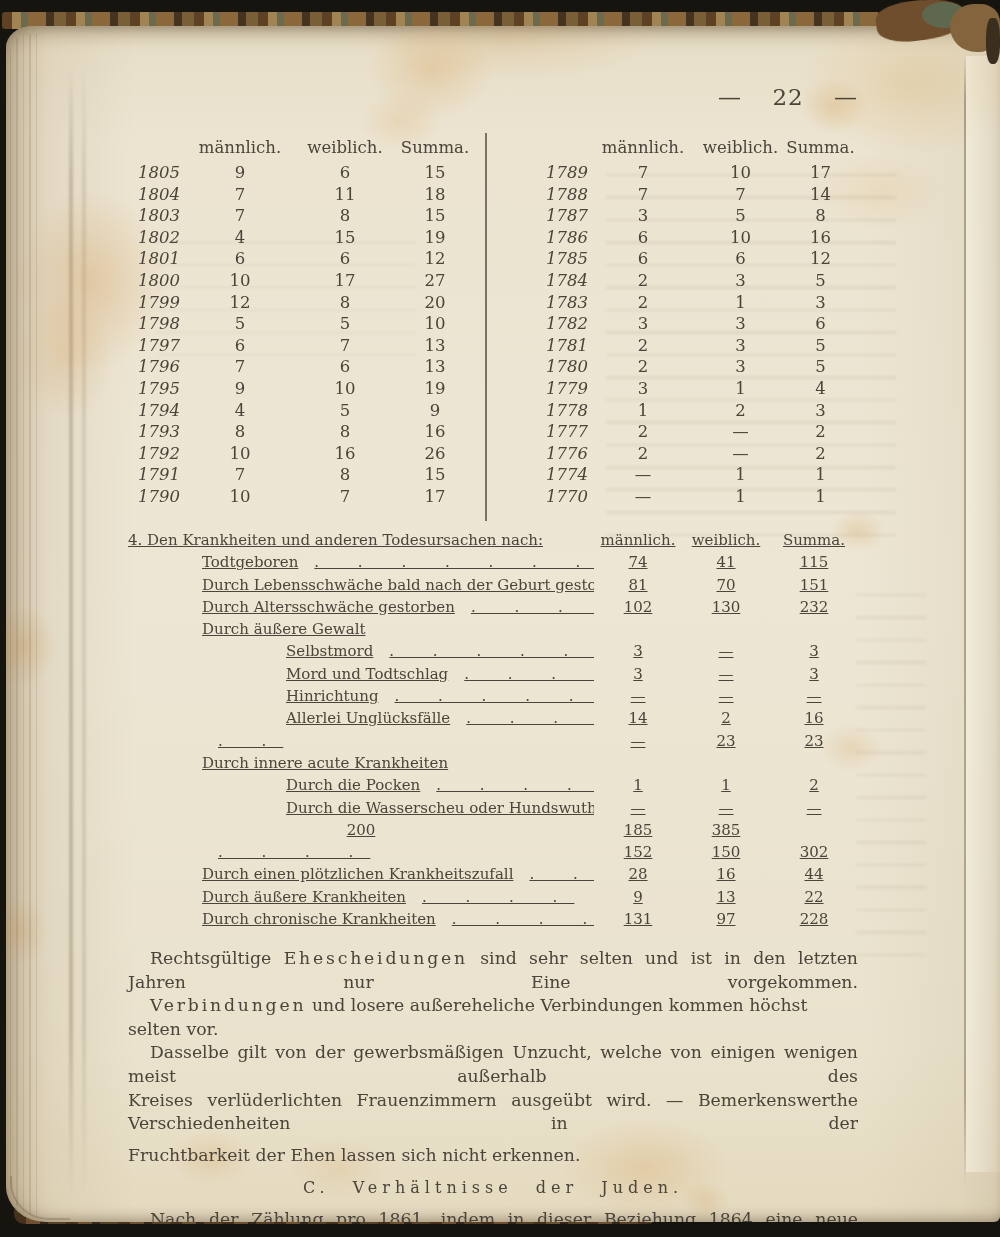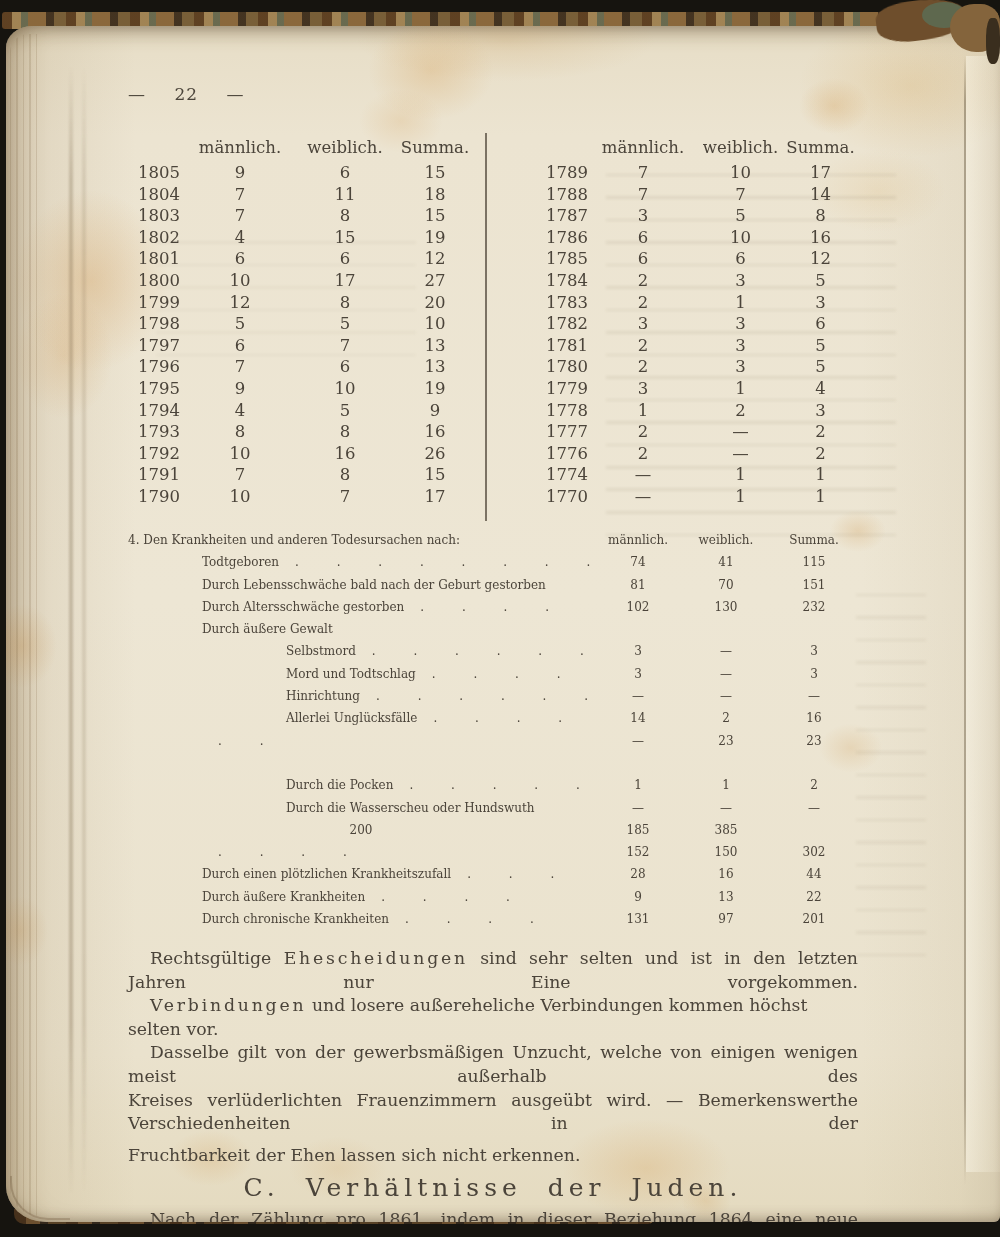--- a/index.html
+++ b/index.html
@@ -72,50 +72,50 @@
     background:linear-gradient(90deg, rgba(255,252,240,.45), rgba(240,232,210,.15));}
   .corner2{position:absolute;left:4px;top:1150px;width:58px;height:42px;
     border-left:2px solid rgba(130,110,80,.45);border-bottom:2px solid rgba(130,110,80,.4);
     border-bottom-left-radius:38px;}
   .ghost{position:absolute;pointer-events:none;opacity:.10;filter:blur(1.4px);
     background:repeating-linear-gradient(0deg, rgba(100,85,55,.9) 0 2.5px, transparent 2.5px 22.5px);}
   .ghost1{left:600px;top:140px;width:290px;height:370px;}
   .ghost2{left:850px;top:560px;width:70px;height:370px;opacity:.09;}
   .ghost3{left:150px;top:210px;width:260px;height:120px;opacity:.05;}
   
-  .pageno{position:absolute;left:122px;top:58px;width:730px;text-align:left;
-    font-size:17px;word-spacing:22px;letter-spacing:1px;}
+  .pageno{position:absolute;left:122px;top:58px;width:730px;text-align:right;
+    font-size:23px;word-spacing:22px;letter-spacing:1px;}
   .yearblock{position:absolute;left:122px;top:110px;width:730px;font-size:16.5px;}
   .ytable{position:absolute;top:0;}
   .ytable.left{left:0;width:352px;}
   .ytable.right{left:368px;width:362px;}
   .divider{position:absolute;left:357px;top:-3px;height:388px;width:1.5px;background:rgba(75,66,52,.7);}
   .yhead,.yrow{display:grid;}
   .ytable.left .yhead,.ytable.left .yrow{grid-template-columns:52px 120px 90px 90px;}
   .ytable.right .yhead,.ytable.right .yrow{grid-template-columns:92px 110px 85px 75px;}
   .yhead{height:26px;line-height:24px;}
   .yrow{height:21.6px;line-height:21.6px;}
   .ycell{text-align:center;}
-  .ycell.year{text-align:right;}
+  .ycell.year{text-align:right;font-style:italic;}
   .yhead .ycell{text-align:center;}
-  .causes{position:absolute;left:122px;top:503px;width:730px;font-size:12px;}
+  .causes{position:absolute;left:122px;top:503px;width:730px;font-size:15px;text-decoration:underline;}
   .crow{display:grid;grid-template-columns:1fr 88px 88px 88px;height:22.3px;line-height:22.3px;}
   .crow .num{text-align:center;}
   .crow .lab{display:flex;white-space:nowrap;overflow:hidden;}
   .crow .lab .leader{flex:1;overflow:hidden;white-space:nowrap;letter-spacing:17px;padding-left:16px;}
   .crow.head .lab{overflow:visible;}
   .ind1{padding-left:74px;}
   .ind2{padding-left:158px;}
   .textblock{position:absolute;left:122px;top:921px;width:730px;font-size:17.3px;line-height:23.6px;}
   .jline{text-align:justify;text-align-last:justify;}
   .jline.last{text-align:justify;text-align-last:auto;margin-top:8px;}
   .indent{text-indent:22px;}
   .plain{text-align:left;text-align-last:auto;}
   .sperr{letter-spacing:2.8px;}
-  .heading-c{text-align:left;text-align-last:center;font-size:25px;letter-spacing:5px;word-spacing:13px;
+  .heading-c{text-align:left;text-align-last:center;font-size:16px;letter-spacing:5px;word-spacing:13px;
     margin-top:7px;margin-bottom:6px;line-height:28px;}
 </style>
 </head>
 <body>
 
 <div class="headband"></div>
 <div class="tailband"></div>
 
 <div class="page">
   <div class="page-tint"></div>
@@ -428,20 +428,23 @@
         </div>
         <div class="crow">
           <span class="lab ind1">
             <span class="leader">. .</span>
           </span>
           <span class="num">—</span>
           <span class="num">23</span>
           <span class="num">23</span>
         </div>
         <div class="crow">
+          <span class="lab ind1">
+            <span>Durch innere acute Krankheiten</span>
+          </span>
           <span class="num"></span>
           <span class="num"></span>
           <span class="num"></span>
         </div>
         <div class="crow">
           <span class="lab ind2">
             <span>Durch die Pocken</span>
             <span class="leader">. . . . .</span>
           </span>
           <span class="num">1</span>
@@ -487,21 +490,21 @@
           <span class="num">13</span>
           <span class="num">22</span>
         </div>
         <div class="crow">
           <span class="lab ind1">
             <span>Durch chronische Krankheiten</span>
             <span class="leader">. . . .</span>
           </span>
           <span class="num">131</span>
           <span class="num">97</span>
-          <span class="num">201</span>
+          <span class="num">228</span>
         </div>
       </div>
   </div>
 
   <div class="textblock">
     <div class="jline indent"><span>Rechtsgültige </span><span class="sperr">Ehescheidungen</span><span> sind sehr selten und ist in den letzten Jahren nur Eine vorgekommen.</span></div>
     <div class="plain indent"><span class="sperr">Verbindungen</span><span> und losere außereheliche Verbindungen kommen höchst selten vor.</span></div>
     <div id="p3">
         <div class="jline indent">Dasselbe gilt von der gewerbsmäßigen Unzucht, welche von einigen wenigen meist außerhalb des</div>
         <div class="jline">Kreises verlüderlichten Frauenzimmern ausgeübt wird. — Bemerkenswerthe Verschiedenheiten in der</div>

